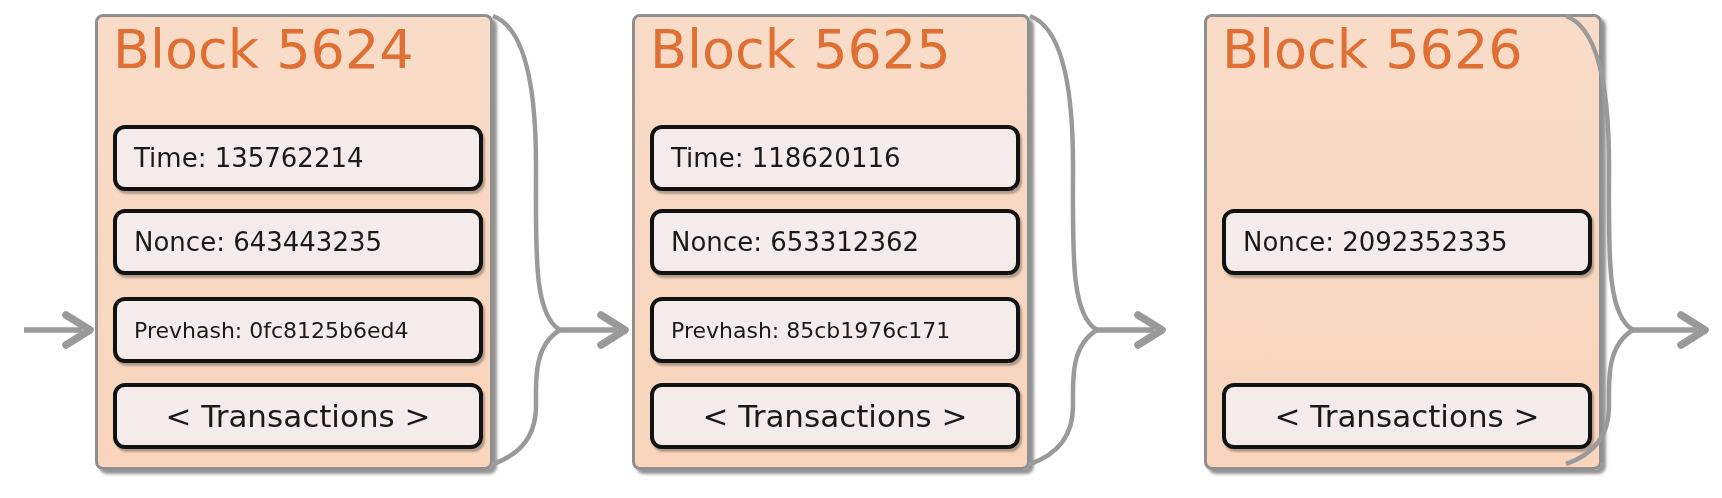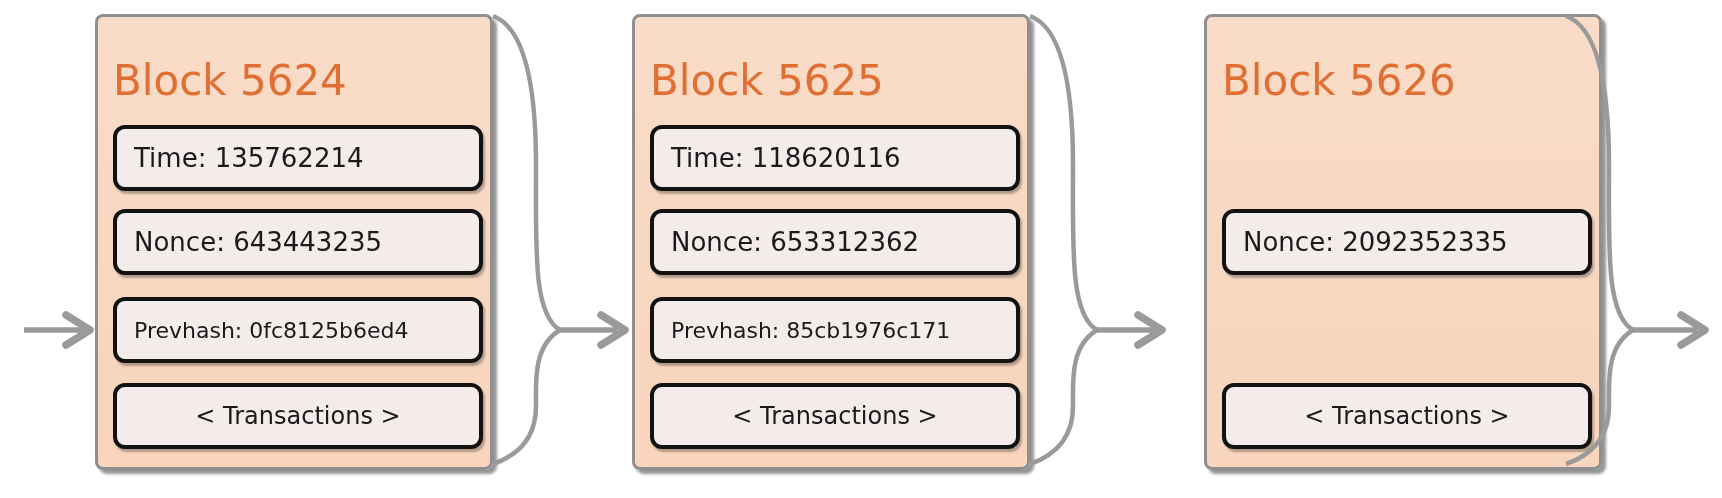--- a/index.html
+++ b/index.html
@@ -26,25 +26,24 @@
     border-radius: 8px;
     box-shadow: 4px 4px 3px rgba(0,0,0,0.42);
   }
   .block-1 { left: 95px; }
   .block-2 { left: 632px; }
   .block-3 { left: 1204px; }
   .block-title {
     position: absolute;
     left: 15px;
     top: 2px;
-    font-size: 42px;
+    font-size: 54px;
     line-height: 1.15;
     color: #e06f33;
     white-space: nowrap;
-    margin-top: 38px;
   }
   .field {
     position: absolute;
     left: 15px;
     width: 370px;
     height: 66px;
     box-sizing: border-box;
     background: #f3ecea;
     border: 4px solid #121212;
     border-radius: 12px;
@@ -56,21 +55,21 @@
     color: #1a1a1a;
     white-space: nowrap;
   }
   .f-time  { top: 108px; }
   .f-nonce { top: 192px; }
   .f-prevhash { top: 280px; font-size: 22px; }
   .f-transactions {
     top: 366px;
     justify-content: center;
     padding-left: 0;
-    font-size: 24px;
+    font-size: 31px;
   }
   .connector-layer {
     position: absolute;
     left: 0;
     top: 0;
     pointer-events: none;
   }
   .brace, .shaft {
     fill: none;
     stroke: #9a9a9a;

